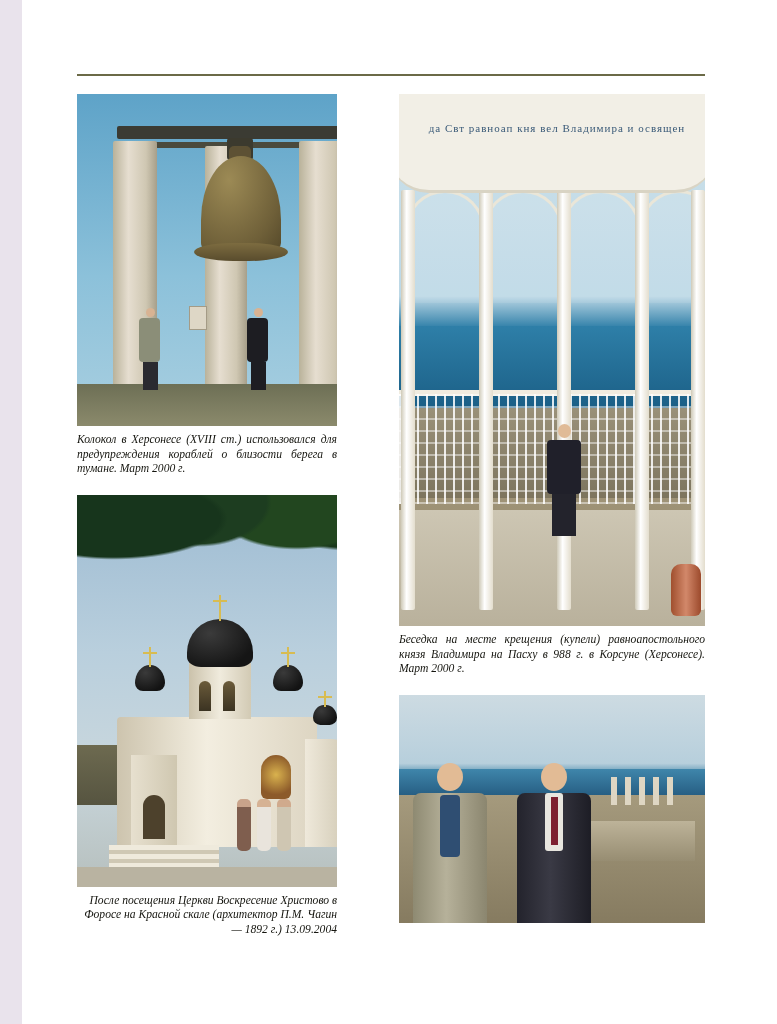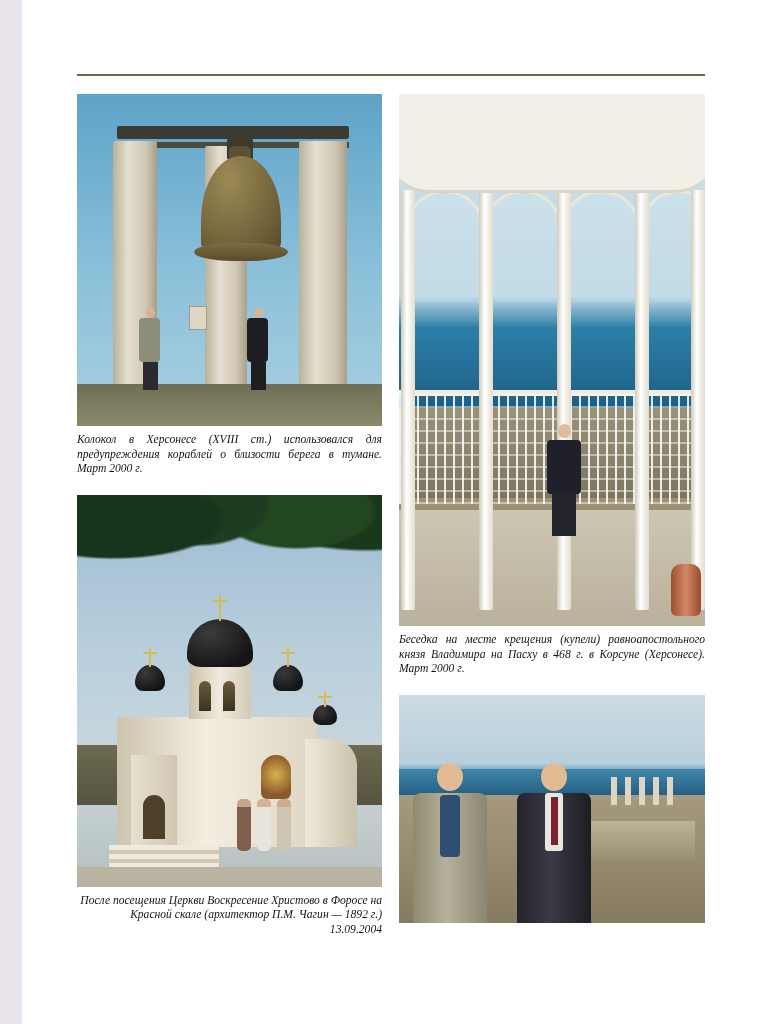--- a/index.html
+++ b/index.html
@@ -39,21 +39,21 @@
     width: 628px;
     height: 2px;
     background: #6b6a47;
   }
 
   
   .col-left {
     position: absolute;
     left: 55px;
     top: 94px;
-    width: 305px;
+    width: 260px;
   }
   .col-right {
     position: absolute;
     left: 377px;
     top: 94px;
     width: 306px;
   }
 
   .figure { margin: 0; }
   .photo {
@@ -419,28 +419,29 @@
           <div class="arch a2"></div>
           <div class="arch a3"></div>
           <div class="arch a4"></div>
         </div>
         <div class="col c1"></div>
         <div class="col c2"></div>
         <div class="col c3"></div>
         <div class="col c4"></div>
         <div class="col c5"></div>
         <div class="dome"></div>
+        <div class="inscription">да Свт равноап кня вел Владимира и освящен</div>
         <div class="man2">
           <div class="head"></div>
           <div class="body"></div>
           <div class="legs"></div>
         </div>
         <div class="pot"></div>
       </div>
-      <figcaption class="caption">Беседка на месте крещения (купели) равноапостольного князя Владимира на Пасху в 468 г. в Корсуне (Херсонесе). Март 2000 г.</figcaption>
+      <figcaption class="caption">Беседка на месте крещения (купели) равноапостольного князя Владимира на Пасху в 988 г. в Корсуне (Херсонесе). Март 2000 г.</figcaption>
     </figure>
 
     <figure class="figure" style="margin-top:18px">
       <div class="photo p4">
         <div class="sea2"></div>
         <div class="ground2"></div>
         <div class="ruin-col r1"></div>
         <div class="ruin-col r2"></div>
         <div class="ruin-col r3"></div>
         <div class="ruin-col r4"></div>

